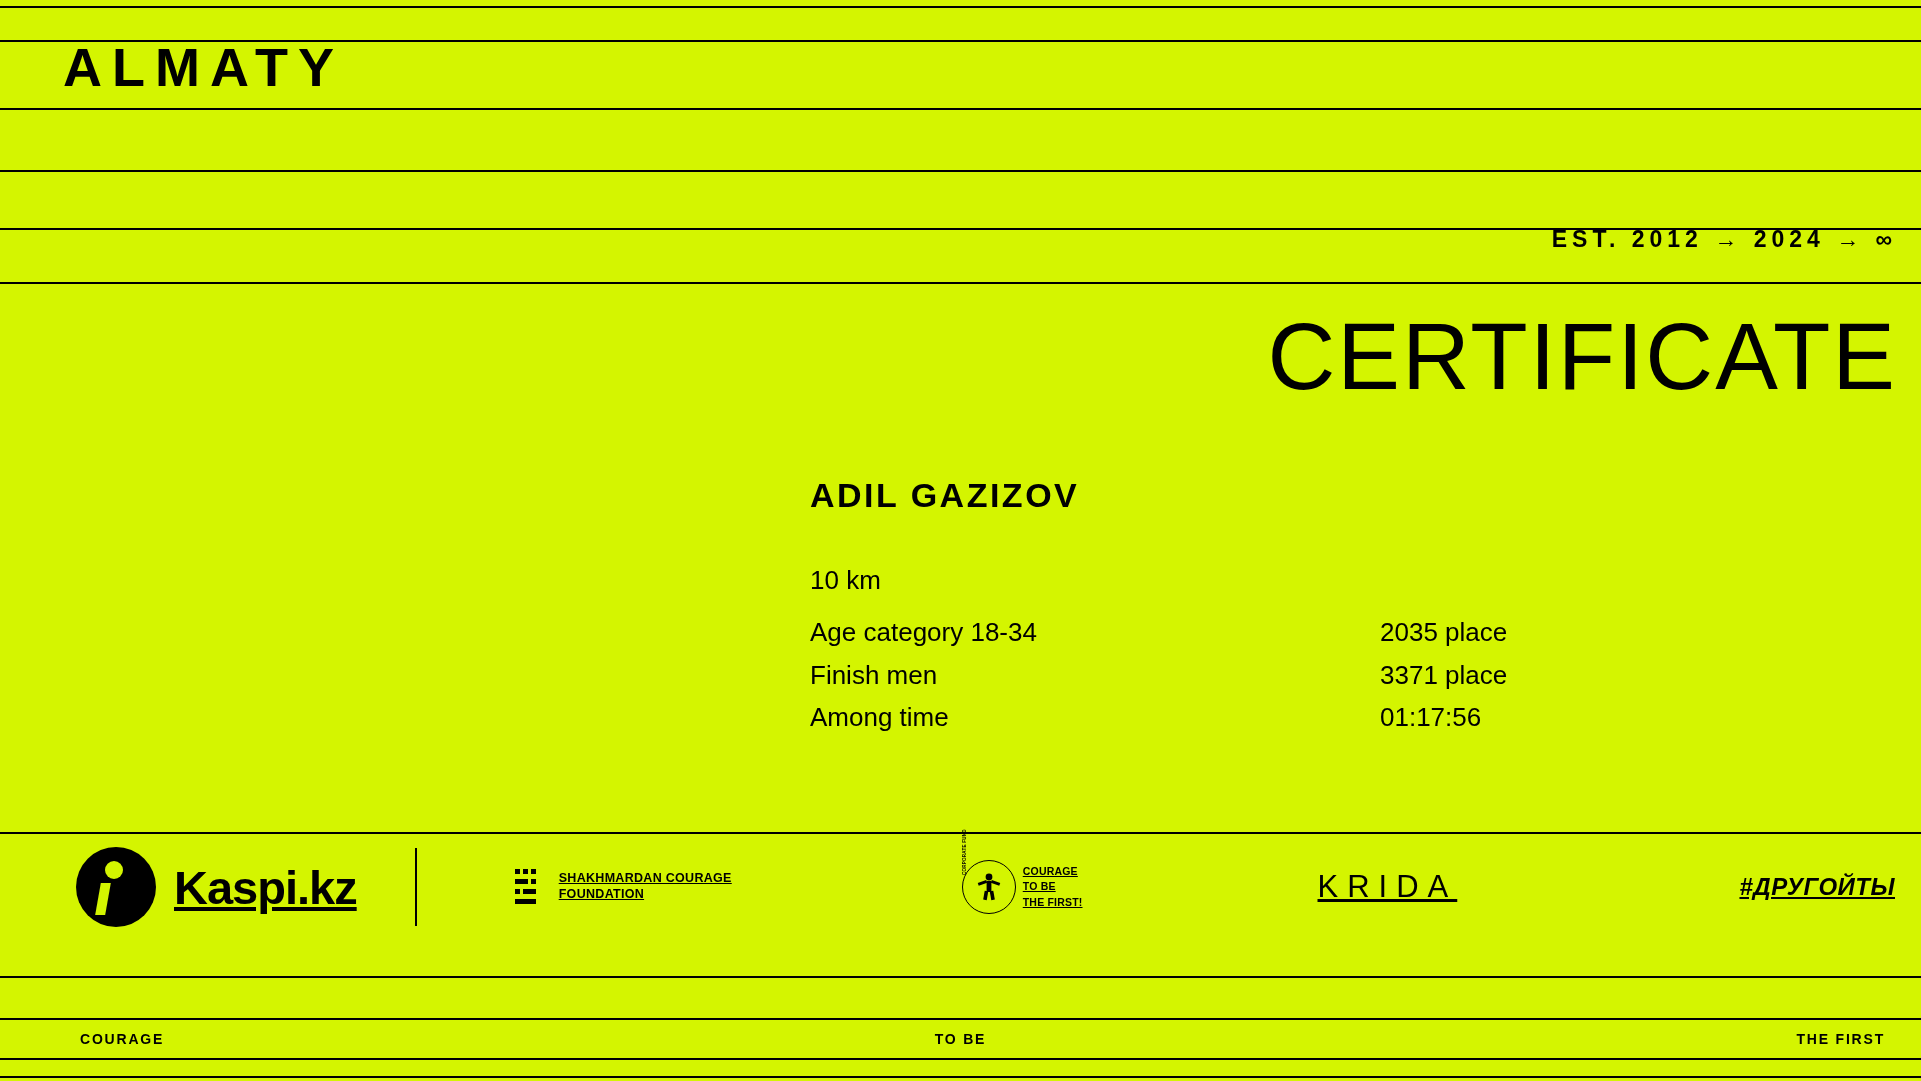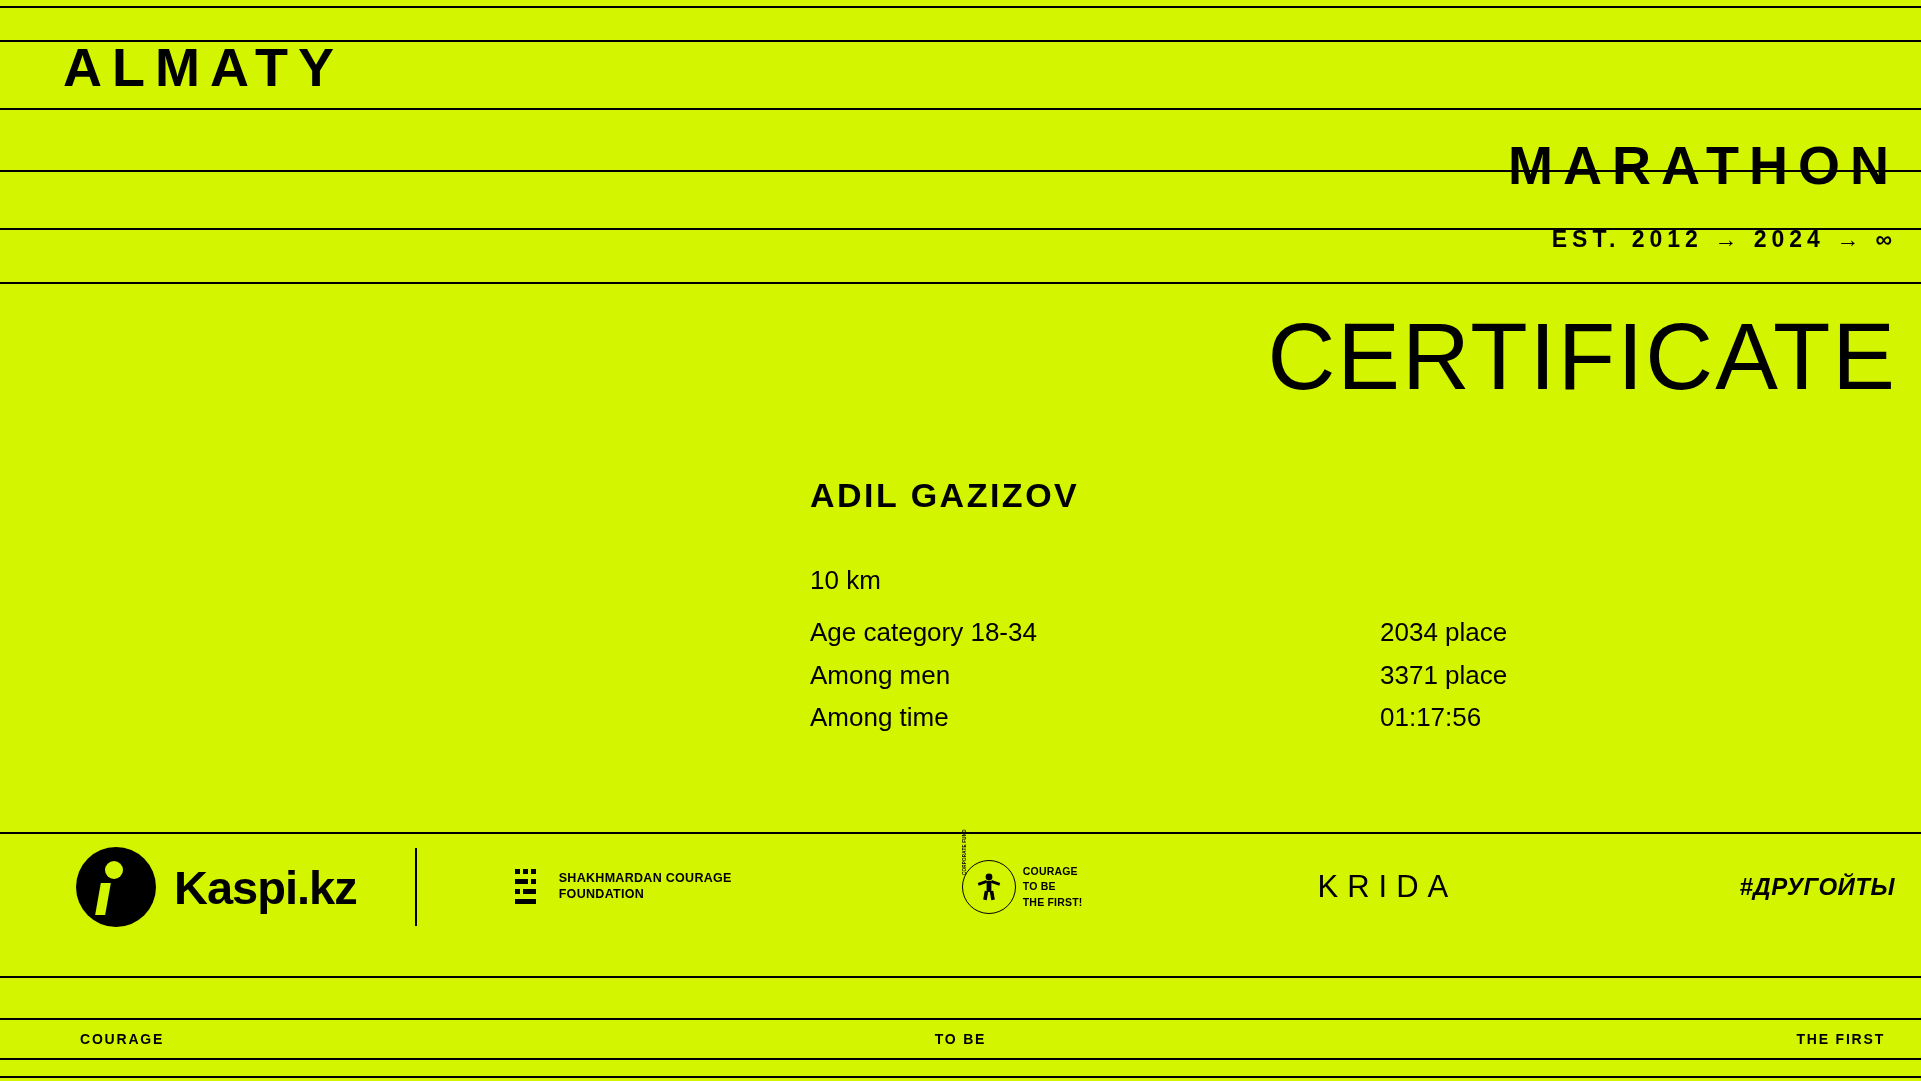--- a/index.html
+++ b/index.html
@@ -115,20 +115,21 @@
   .detail-row.tight { margin-bottom: 9px; }
 
   
   .sponsors {
     position: absolute;
     left: 0; right: 0;
     top: 834px;
     height: 106px;
     display: flex;
     align-items: center;
+    text-decoration: underline;
   }
   .kaspi {
     display: flex;
     align-items: center;
     margin-left: 76px;
   }
   .kaspi-mark {
     width: 80px; height: 80px;
     border-radius: 50%;
     background: #000;
@@ -269,40 +270,39 @@
   <div class="rule" style="top:228px"></div>
   <div class="rule" style="top:282px"></div>
   <div class="rule" style="top:832px"></div>
   <div class="rule" style="top:976px"></div>
   <div class="rule" style="top:1018px"></div>
   <div class="rule" style="top:1058px"></div>
   <div class="rule" style="top:1076px"></div>
 
   <div class="header-band">
     <div class="almaty">ALMATY</div>
-    <div class="marathon">MARATHON</div>
     <div class="est">EST. 2012 → 2024 → ∞</div>
   </div>
 
   <div class="cert-title">CERTIFICATE</div>
 
   <div class="details">
     <div class="athlete-name">ADIL GAZIZOV</div>
 
     <div class="detail-row">
       <div class="detail-value">10 km</div>
     </div>
 
     <div class="detail-row tight">
       <div class="detail-label">Age category 18-34</div>
-      <div class="detail-value">2034 place</div>
+      <div class="detail-value">2035 place</div>
     </div>
 
     <div class="detail-row tight">
-      <div class="detail-label">Among men</div>
+      <div class="detail-label">Finish men</div>
       <div class="detail-value">3371 place</div>
     </div>
 
 
     <div class="detail-row">
       <div class="detail-label">Among time</div>
       <div class="detail-value">01:17:56</div>
     </div>
   </div>
 

